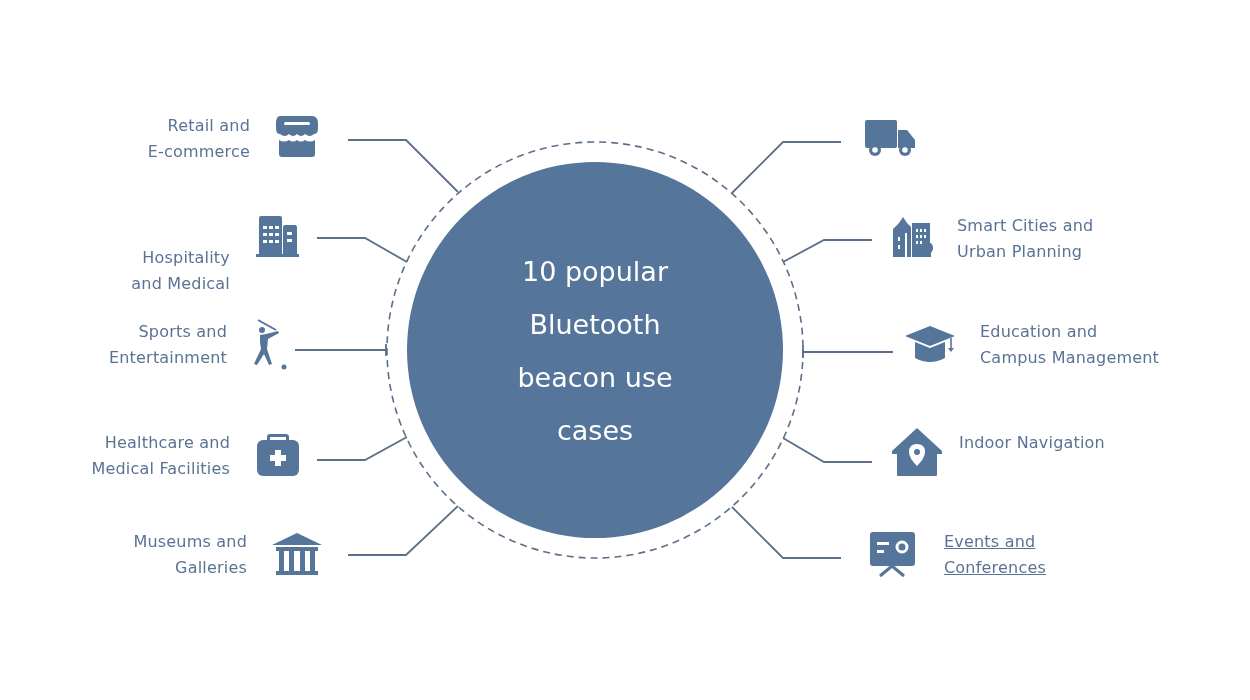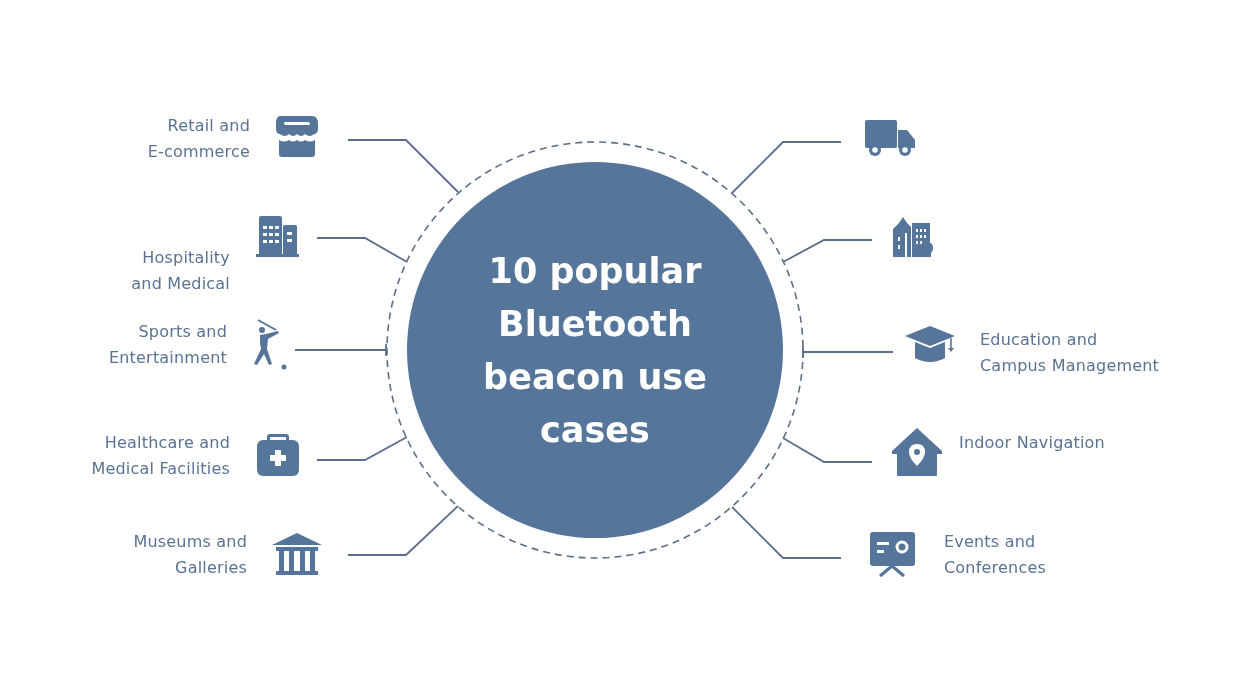--- a/index.html
+++ b/index.html
@@ -4,21 +4,21 @@
 <style>
   html, body { margin:0; padding:0; background:#ffffff; }
   body { width:1250px; height:700px; position:relative; overflow:hidden;
          font-family:"DejaVu Sans", sans-serif; }
   #stage { position:absolute; left:0; top:0; width:1250px; height:700px; }
   .label { position:absolute; font-size:16px; line-height:26px; color:#5a7394; letter-spacing:0.2px; }
   .label.left { text-align:right; }
   .label.right { text-align:left; }
   .label span { display:block; white-space:nowrap; }
   .center-title { position:absolute; left:445px; top:245px; width:300px; text-align:center;
-                  color:#ffffff; font-size:35px; line-height:53px; font-weight:700; }
+                  color:#ffffff; font-size:27px; line-height:53px; font-weight:400; }
   .center-title span { display:block; }
 </style>
 </head>
 <body>
 
 <div id="stage">
 
   <svg width="1250" height="700" style="position:absolute;left:0;top:0">
 
     <circle cx="595" cy="350" r="208" fill="none" stroke="#5c6f88" stroke-width="1.6" stroke-dasharray="7 5"></circle>
@@ -170,24 +170,28 @@
     <span>Healthcare and</span>
     <span>Medical Facilities</span>
   </div>
   <div class="label left" style="right:1003px; top:529px;">
     <span>Museums and</span>
     <span>Galleries</span>
   </div>
 
   <div class="label right" style="left:939px; top:113px;">
   </div>
-  <div class="label right" style="left:980px; top:319px;margin-top:8px;">
+  <div class="label right" style="left:957px; top:213px;">
+    <span>Smart Cities and</span>
+    <span>Urban Planning</span>
+  </div>
+  <div class="label right" style="left:980px; top:319px;">
     <span>Education and</span>
     <span>Campus Management</span>
   </div>
   <div class="label right" style="left:959px; top:430px;">
     <span>Indoor Navigation</span>
   </div>
-  <div class="label right" style="left:944px; top:529px;">
+  <div class="label right" style="left:944px; top:529px;text-decoration:underline;">
     <span>Events and</span>
     <span>Conferences</span>
   </div>
 </div>
 
 </body></html>

